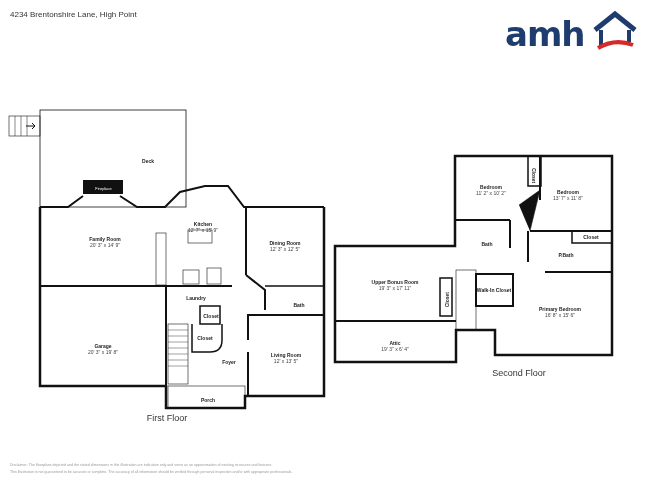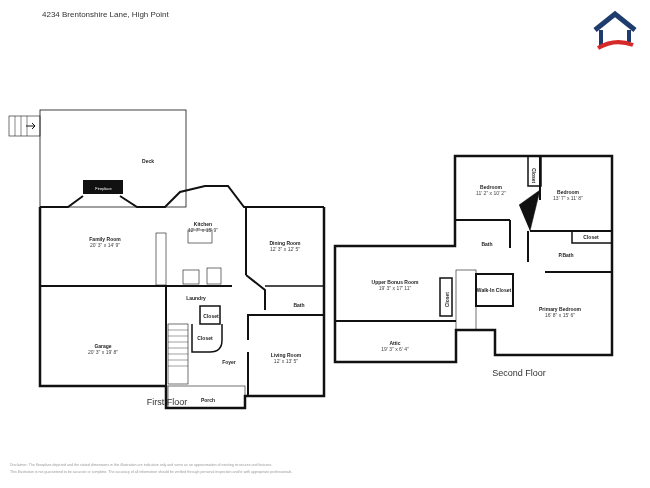--- a/index.html
+++ b/index.html
@@ -1,33 +1,34 @@
 <!DOCTYPE html>
 <html><head>
 <meta charset="utf-8">
 <style>
   html, body { margin:0; padding:0; background:#ffffff; }
   body { width:650px; height:488px; position:relative; overflow:hidden; font-family:"Liberation Sans", sans-serif; color:#222; }
-  .address { position:absolute; left:10px; top:10px; font-size:8px; color:#333;margin-left:32px; }
+  .address { position:absolute; left:10px; top:10px; font-size:8px; color:#333; }
   .logo { position:absolute; left:505px; top:8px; width:135px; height:45px; }
   .logo-text { position:absolute; left:0; top:6px; font-size:34px; font-weight:bold; color:#1f3c6e; letter-spacing:-1px; font-family:"DejaVu Sans", sans-serif; }
   svg.plan { position:absolute; left:0; top:0; }
   .lbl { position:absolute; font-size:5px; color:#222; text-align:center; line-height:6px; white-space:nowrap; transform:translateX(-50%); }
   .lbl .nm { font-weight:bold; display:block; }
   .lbl .dim { display:block; color:#444; }
   .floor-title { position:absolute; font-size:9px; color:#333; transform:translateX(-50%); }
   .disclaimer { position:absolute; left:10px; top:462px; font-size:3.6px; color:#9a9a9a; line-height:7px; }
   .fp-label { position:absolute; left:85px; top:184px; width:37px; height:9px; color:#fff; font-size:4px; text-align:center; line-height:9px; }
 </style>
 </head>
 <body>
 
 <div class="address">4234 Brentonshire Lane, High Point</div>
 
 <div class="logo">
+  <span class="logo-text">amh</span>
   <svg width="135" height="45" style="position:absolute;left:0;top:0;">
     <path d="M90 22 L110 6 L130 22" fill="none" stroke="#1f3c6e" stroke-width="5"></path>
     <path d="M96 22 L96 38 M124 22 L124 34" stroke="#1f3c6e" stroke-width="4"></path>
     <path d="M93 40 Q110 30 128 37" fill="none" stroke="#d62a2a" stroke-width="4"></path>
   </svg>
 </div>
 
 <svg class="plan" width="650" height="488" viewBox="0 0 650 488">
   <g fill="none" stroke="#111">
 
@@ -124,21 +125,21 @@
 <div class="lbl" style="left:229px;top:359px;">
     <span class="nm">Foyer</span>
   </div>
 <div class="lbl" style="left:286px;top:352px;">
     <span class="nm">Living Room</span>
     <span class="dim">12' x 13' 5"</span>
   </div>
 <div class="lbl" style="left:208px;top:397px;">
     <span class="nm">Porch</span>
   </div>
-<div class="floor-title" style="left:167px;top:397px;">First Floor</div>
+<div class="floor-title" style="left:167px;top:413px;">First Floor</div>
 
 <div class="lbl" style="left:491px;top:184px;">
     <span class="nm">Bedroom</span>
     <span class="dim">11' 2" x 10' 2"</span>
   </div>
 <div class="lbl" style="left:534px;top:168px;writing-mode:vertical-rl;">
     <span class="nm">Closet</span>
   </div>
 <div class="lbl" style="left:568px;top:189px;">
     <span class="nm">Bedroom</span>

